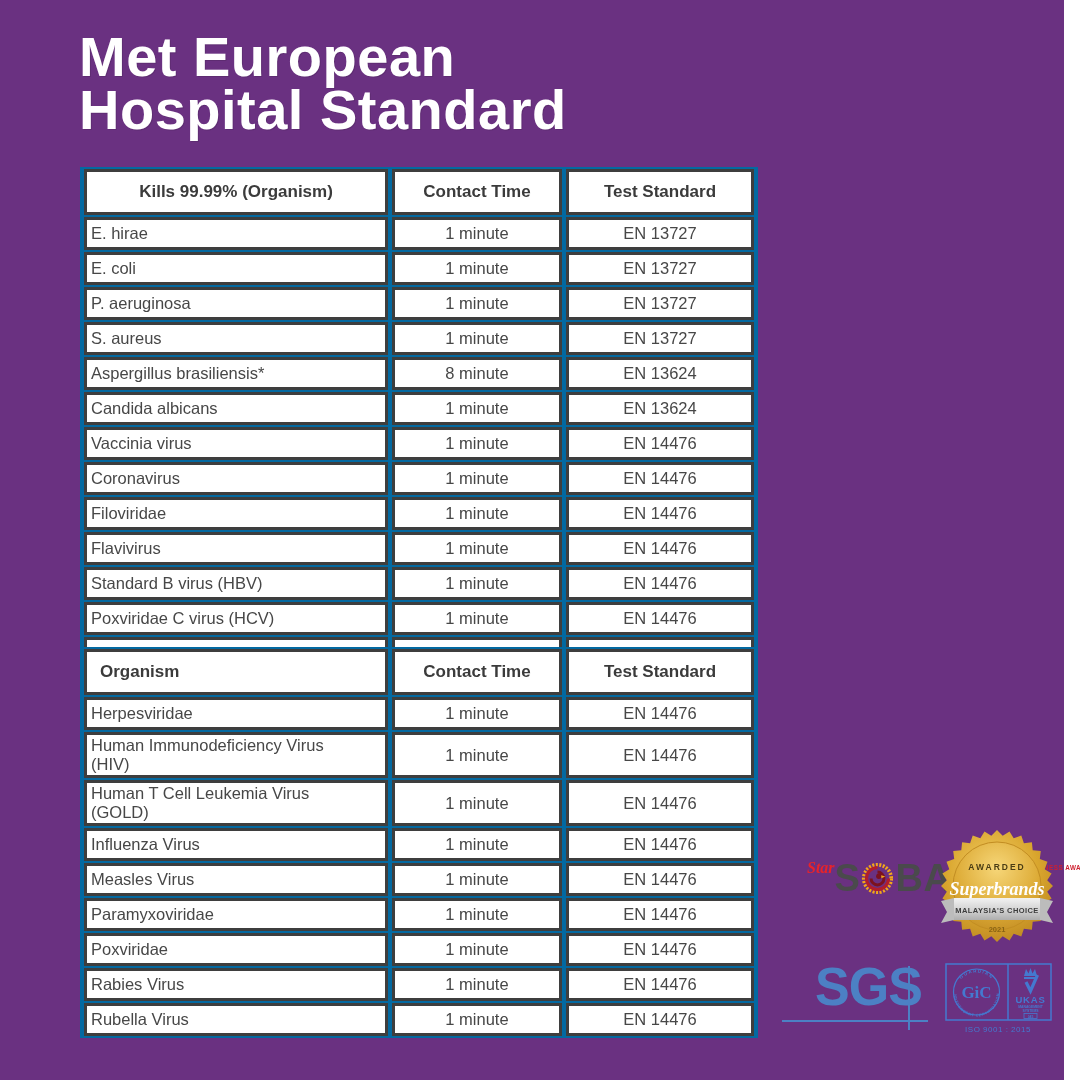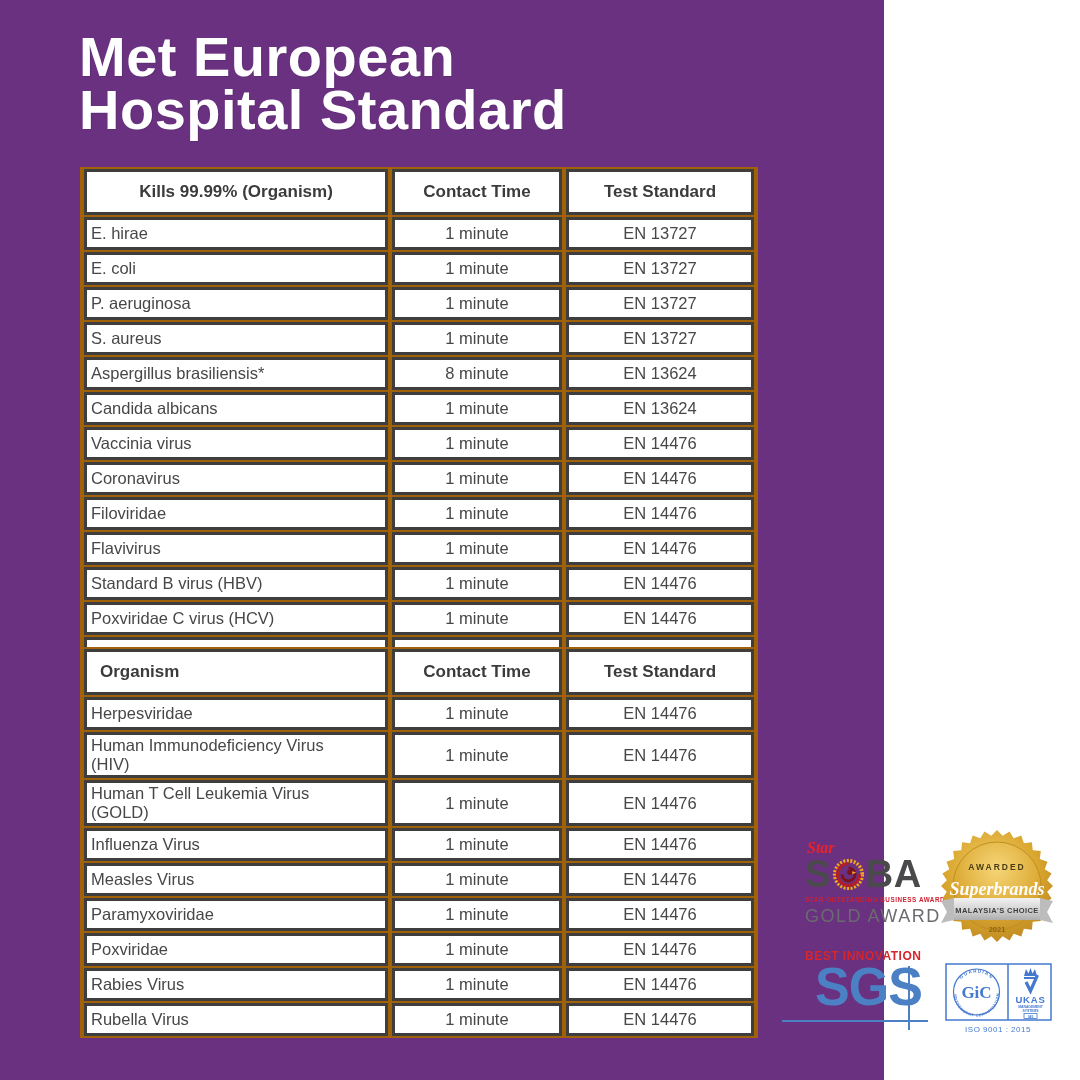--- a/index.html
+++ b/index.html
@@ -2,40 +2,40 @@
 <html><head>
 <meta charset="utf-8">
 <style>
   html,body { margin:0; padding:0; }
   body {
     width:1080px; height:1080px;
     font-family:"Liberation Sans", sans-serif;
     overflow:hidden;
   }
   .canvas {
-    position:relative; width:884px; height:1080px;
+    position:relative; width:1064px; height:1080px;
     background:#6a3181;
   }
 
   
   .title {
     position:absolute; left:79px; top:30px;
     margin:0; color:#ffffff;
     font-size:56px; line-height:53px; font-weight:bold;
     letter-spacing:0.5px;
     text-shadow:1px 1px 0 rgba(60,30,70,0.25);
   }
   .title span { display:block; }
 
   
   table.std-table {
     position:absolute; left:80px;
     width:678px; table-layout:fixed;
     border-collapse:separate; border-spacing:4px 2px;
-    background:#a16207;
+    background:#0369a1;
   }
   #table-1 { top:167px; }
   #table-2 { top:647px; }
   .std-table th, .std-table td {
     border:3px solid #3e3e3e;
     background:#ffffff;
     overflow:hidden;
   }
   .std-table th {
     font-size:17px; font-weight:bold; color:#3b3b3b;
@@ -48,22 +48,22 @@
   }
   .std-table td:first-child {
     text-align:left; padding-right:55px;
   }
   col.col-org { width:304px; }
   col.col-time { width:170px; }
   col.col-std { width:188px; }
 
   
   .soba {
-    position:absolute; left:805px; top:840px; width:135px;
-    display:flex; flex-direction:column;
+    position:absolute; left:805px; top:860px; width:135px;
+    display:flex; flex-direction:row;
   }
   .soba-star {
     font-family:"Liberation Serif", serif;
     font-style:italic; font-weight:bold;
     color:#e8232a; font-size:16px; line-height:16px;
     margin-left:2px;
   }
   .soba-row {
     display:flex; align-items:center;
     font-size:38px; font-weight:bold; color:#4a4a4c;

